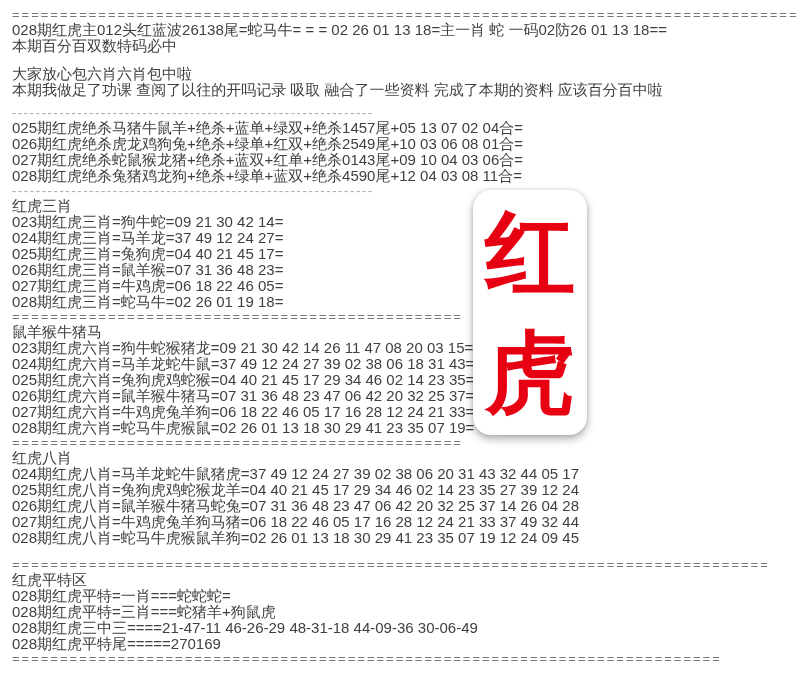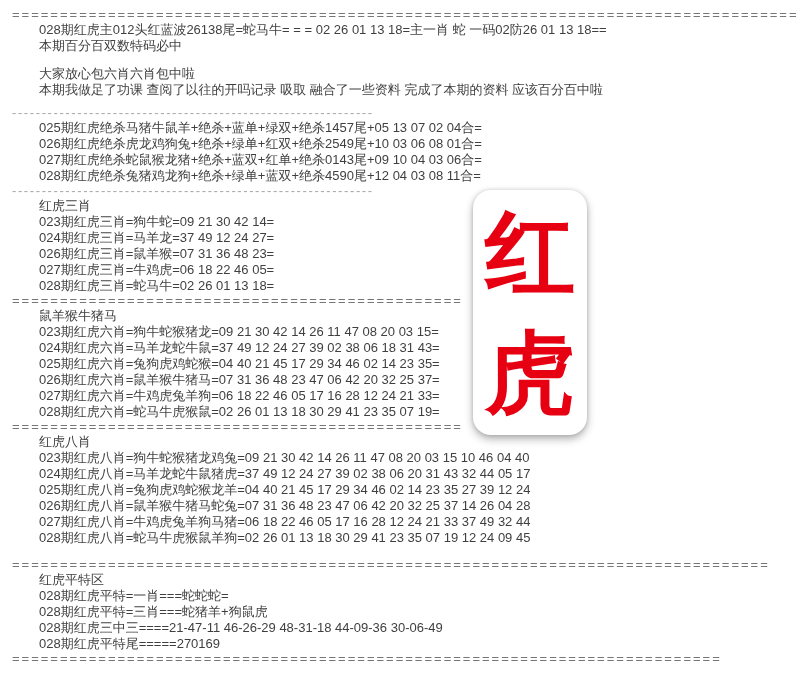--- a/index.html
+++ b/index.html
@@ -3,22 +3,22 @@
 <meta charset="utf-8">
 <style>
   html, body { margin: 0; padding: 0; background: #ffffff; }
   body {
     width: 800px; height: 683px; position: relative; overflow: hidden;
     font-family: "Liberation Sans", "DejaVu Sans", sans-serif;
     color: #3f3f3f;
   }
   .content { padding: 8px 0 0 12px; }
   .ln {
-    font-size: 13px; line-height: 16px; height: 16px;
-    white-space: pre; overflow: hidden; margin-left: 27px;
+    font-size: 15px; line-height: 16px; height: 16px;
+    white-space: pre; overflow: hidden;
   }
   .sep {
     font-size: 13px; line-height: 14px; height: 14px;
     white-space: pre; overflow: hidden;
   }
   .sep.eq { color: #767676; letter-spacing: 2px; }
   .sep.dash { color: #a8a8a8; letter-spacing: 1.6px; }
   .spacer-12 { height: 12px; }
   .spacer-8 { height: 8px; }
   .badge-card {
@@ -57,42 +57,42 @@
     <div class="ln">027期红虎绝杀蛇鼠猴龙猪+绝杀+蓝双+红单+绝杀0143尾+09 10 04 03 06合=</div>
     <div class="ln">028期红虎绝杀兔猪鸡龙狗+绝杀+绿单+蓝双+绝杀4590尾+12 04 03 08 11合=</div>
   </section>
 
   <div class="sep dash">-------------------------------------------------------------</div>
 
   <section>
     <div class="ln">红虎三肖</div>
     <div class="ln">023期红虎三肖=狗牛蛇=09 21 30 42 14=</div>
     <div class="ln">024期红虎三肖=马羊龙=37 49 12 24 27=</div>
+    <div class="ln">025期红虎三肖=兔狗虎=04 40 21 45 17=</div>
     <div class="ln">026期红虎三肖=鼠羊猴=07 31 36 48 23=</div>
     <div class="ln">027期红虎三肖=牛鸡虎=06 18 22 46 05=</div>
-    <div class="ln">028期红虎三肖=蛇马牛=02 26 01 13 18=</div>
+    <div class="ln">028期红虎三肖=蛇马牛=02 26 01 19 18=</div>
   </section>
 
   <div class="sep eq">===============================================</div>
 
   <section>
     <div class="ln">鼠羊猴牛猪马</div>
     <div class="ln">023期红虎六肖=狗牛蛇猴猪龙=09 21 30 42 14 26 11 47 08 20 03 15=</div>
     <div class="ln">024期红虎六肖=马羊龙蛇牛鼠=37 49 12 24 27 39 02 38 06 18 31 43=</div>
     <div class="ln">025期红虎六肖=兔狗虎鸡蛇猴=04 40 21 45 17 29 34 46 02 14 23 35=</div>
     <div class="ln">026期红虎六肖=鼠羊猴牛猪马=07 31 36 48 23 47 06 42 20 32 25 37=</div>
     <div class="ln">027期红虎六肖=牛鸡虎兔羊狗=06 18 22 46 05 17 16 28 12 24 21 33=</div>
     <div class="ln">028期红虎六肖=蛇马牛虎猴鼠=02 26 01 13 18 30 29 41 23 35 07 19=</div>
   </section>
 
   <div class="sep eq">===============================================</div>
 
   <section>
     <div class="ln">红虎八肖</div>
-    <div class="ln">023期红虎八肖=狗牛蛇猴猪龙鸡兔=09 21 30 42 14 26 11 47 08 20 03 15 10 46 04 40</div>
     <div class="ln">024期红虎八肖=马羊龙蛇牛鼠猪虎=37 49 12 24 27 39 02 38 06 20 31 43 32 44 05 17</div>
     <div class="ln">025期红虎八肖=兔狗虎鸡蛇猴龙羊=04 40 21 45 17 29 34 46 02 14 23 35 27 39 12 24</div>
     <div class="ln">026期红虎八肖=鼠羊猴牛猪马蛇兔=07 31 36 48 23 47 06 42 20 32 25 37 14 26 04 28</div>
     <div class="ln">027期红虎八肖=牛鸡虎兔羊狗马猪=06 18 22 46 05 17 16 28 12 24 21 33 37 49 32 44</div>
     <div class="ln">028期红虎八肖=蛇马牛虎猴鼠羊狗=02 26 01 13 18 30 29 41 23 35 07 19 12 24 09 45</div>
   </section>
 
   <div class="spacer-12"></div>
 
   <div class="sep eq">===============================================================================</div>

